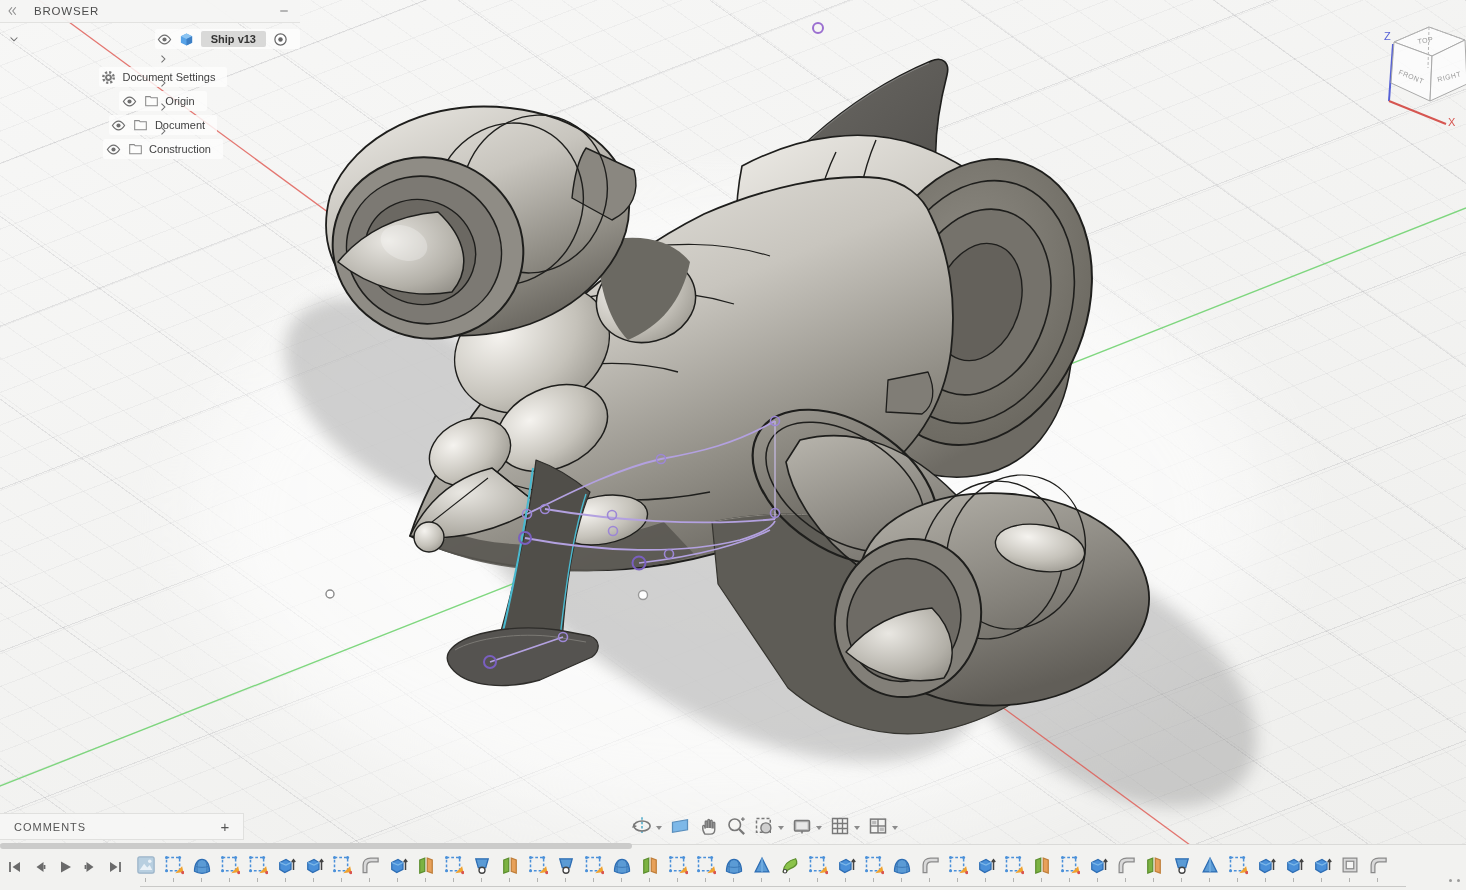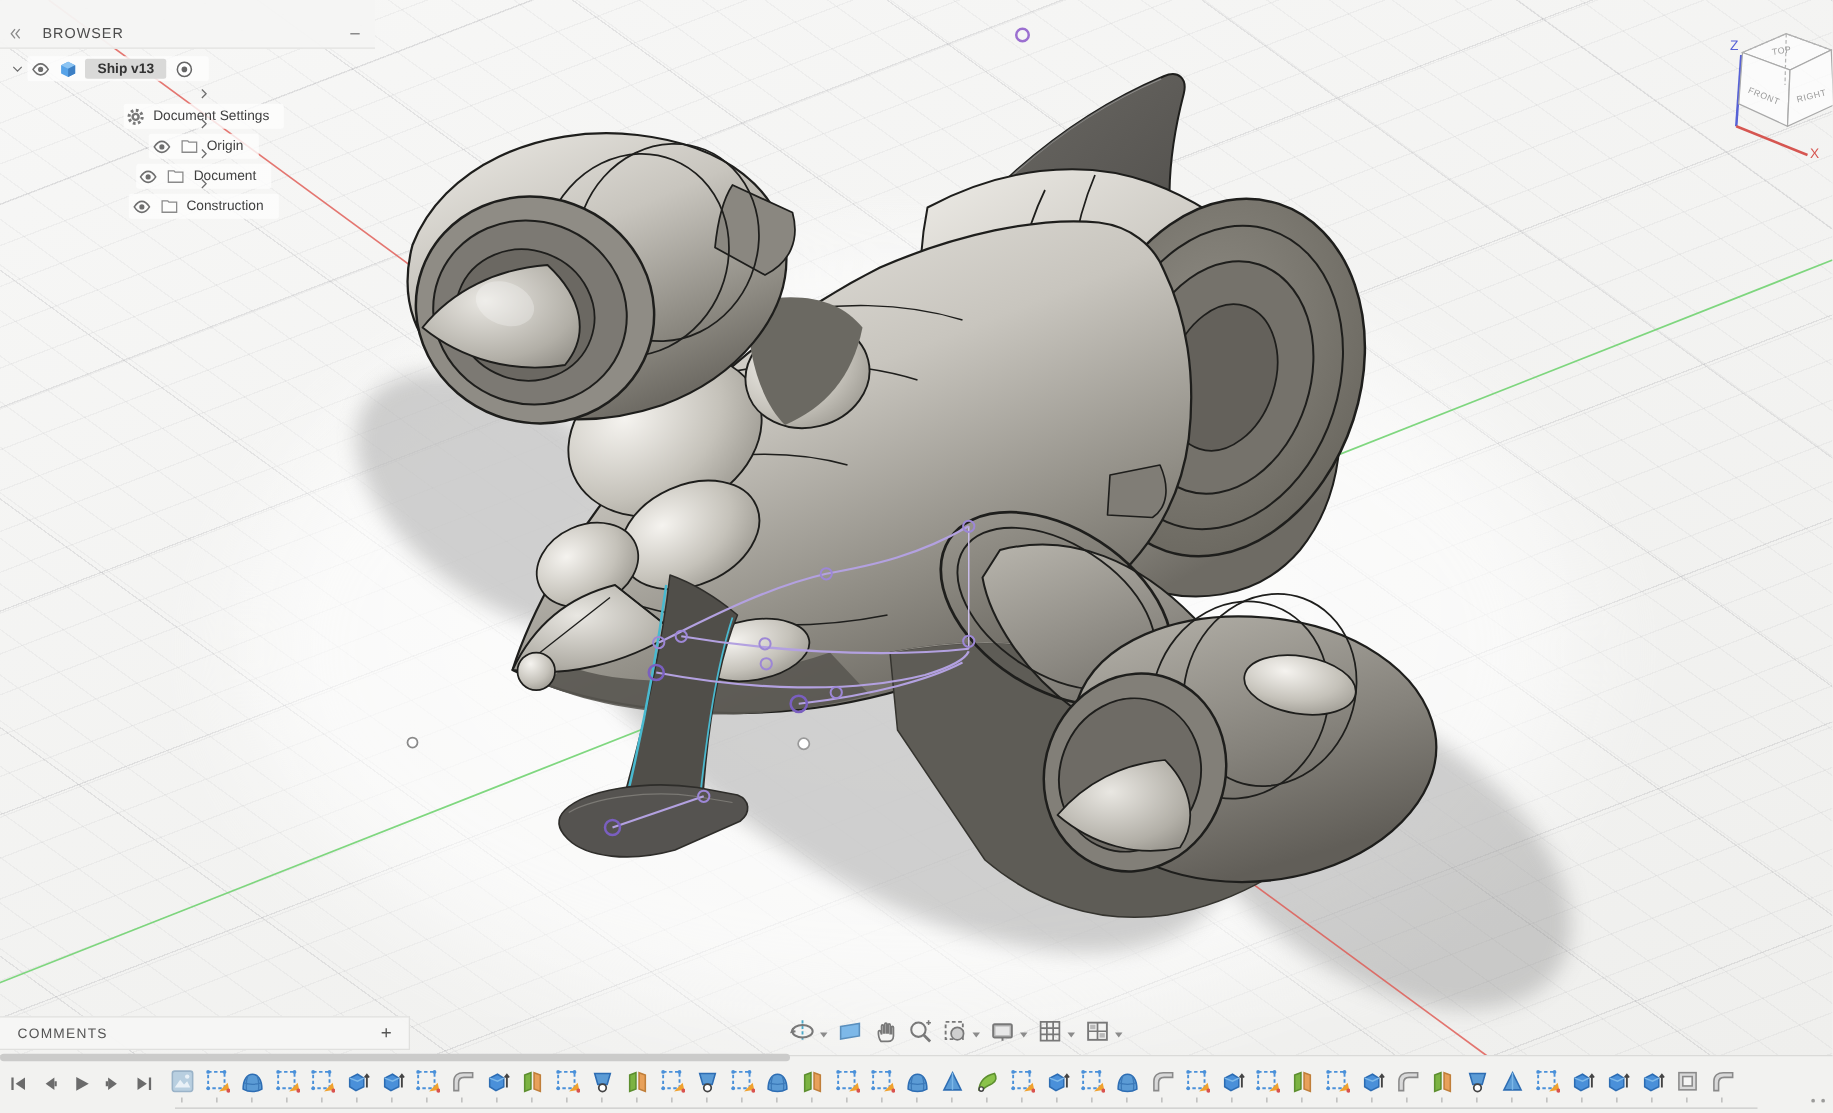--- a/index.html
+++ b/index.html
@@ -17,35 +17,35 @@
       repeating-linear-gradient(216deg, rgba(90,90,100,.12) 0 1px, transparent 1px 148px),
       repeating-linear-gradient(159deg, rgba(90,90,100,.055) 0 1px, transparent 1px 30.5px),
       repeating-linear-gradient(216deg, rgba(90,90,100,.05) 0 1px, transparent 1px 29.5px),
       linear-gradient(160deg,#f7f7f6,#efefed);
   }
   #scene{position:absolute;left:0;top:0;}
   
   #browser{position:absolute;left:0;top:0;width:300px;}
   .panel-head{
     display:flex;align-items:center;height:22px;background:rgba(245,245,244,.96);
-    border-bottom:1px solid #e2e2e0;padding:16px 8px 0 4px;
+    border-bottom:1px solid #e2e2e0;padding:0 8px 0 4px;
   }
   .panel-head .title{flex:1;font-size:11.5px;letter-spacing:.8px;color:#4d4d4d;margin-left:14px;}
   .hicon{width:16px;height:16px;display:inline-flex;align-items:center;justify-content:center;color:#8a8a8a;}
   #btree{padding-top:4px;font-size:11px;color:#3f3f3f;}
   .b-row{display:flex;align-items:center;height:24px;}
   .b-row .chev{width:16px;height:16px;display:inline-flex;align-items:center;justify-content:center;flex:0 0 16px;}
   .b-pill{display:inline-flex;align-items:center;background:rgba(253,253,252,.82);border-radius:2px;padding:2px 12px 2px 2px;gap:6px;}
   .b-ic{width:16px;height:16px;display:inline-flex;align-items:center;justify-content:center;}
   .name-sel{background:#d9d9d8;border-radius:2px;padding:2px 10px;font-weight:bold;color:#333;}
-  .root-row{margin-left:6px;}
+  .root-row{margin-left:6px;justify-content:space-between;}
   .child{margin-left:26px;flex-direction:column;}
   
   #comments{
-    position:absolute;left:0;bottom:50px;width:328px;height:27px;
+    position:absolute;left:0;bottom:50px;width:244px;height:27px;
     background:rgba(246,246,245,.97);border:1px solid #e0e0de;border-left:none;
     display:flex;align-items:center;padding:0 10px 0 14px;box-sizing:border-box;
   }
   #comments .title{flex:1;font-size:11px;letter-spacing:1px;color:#555;}
   
   #navbar{position:absolute;left:630px;bottom:47px;display:flex;align-items:center;gap:4px;}
   .nav-tool{display:inline-flex;align-items:center;padding:3px 2px;border-radius:2px;}
   .caret{width:0;height:0;border-left:3.5px solid transparent;border-right:3.5px solid transparent;border-top:4px solid #8b8b8b;margin-left:4px;}
   
   #timeline{

